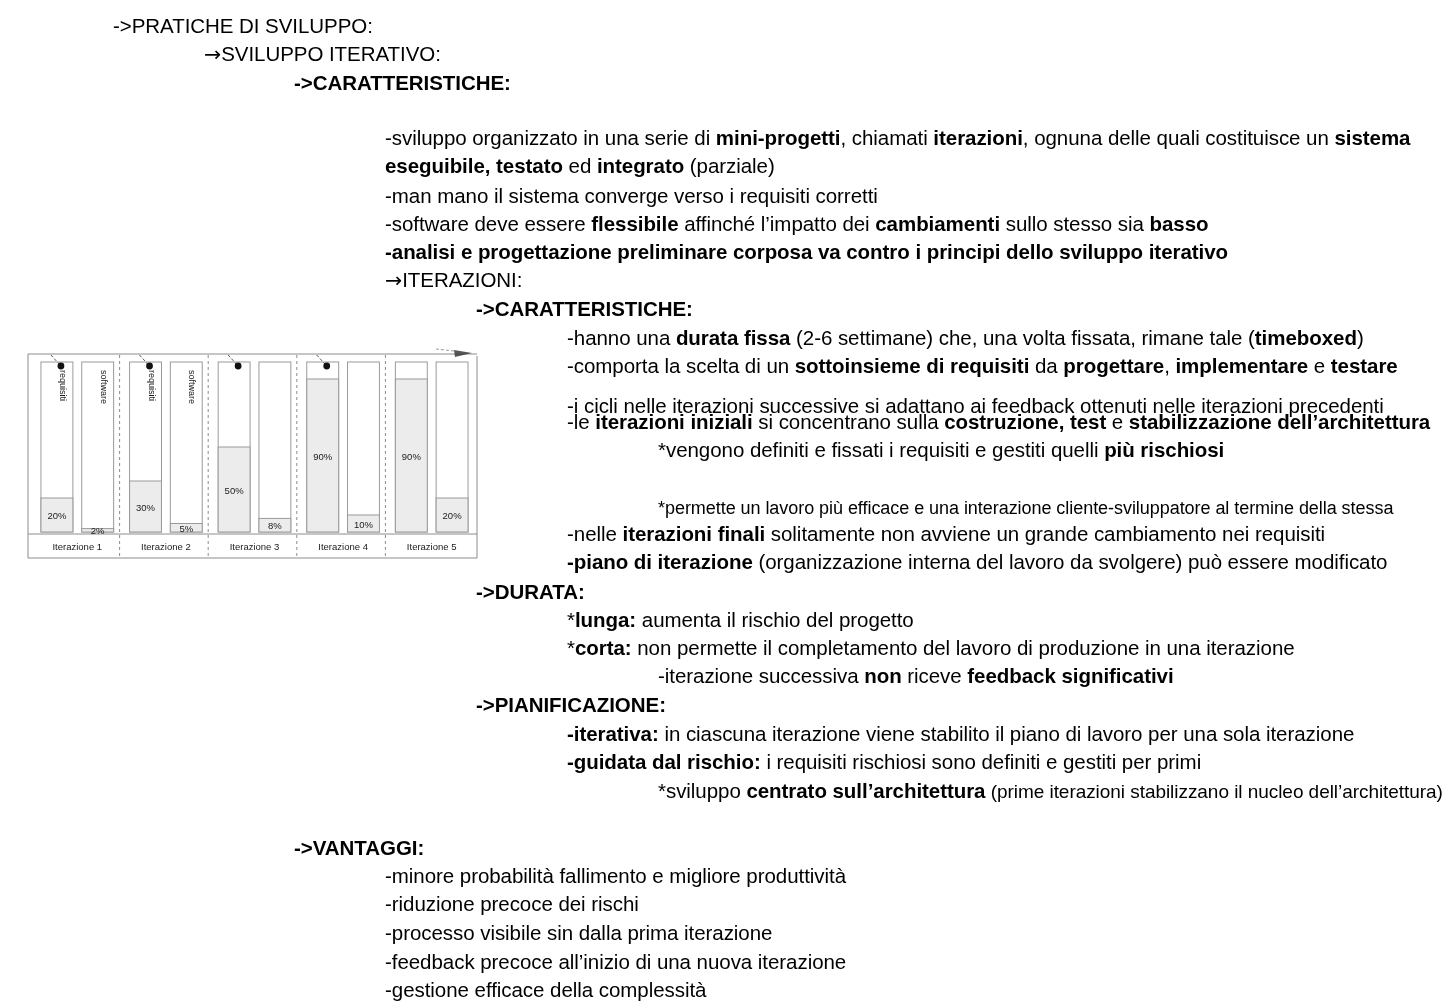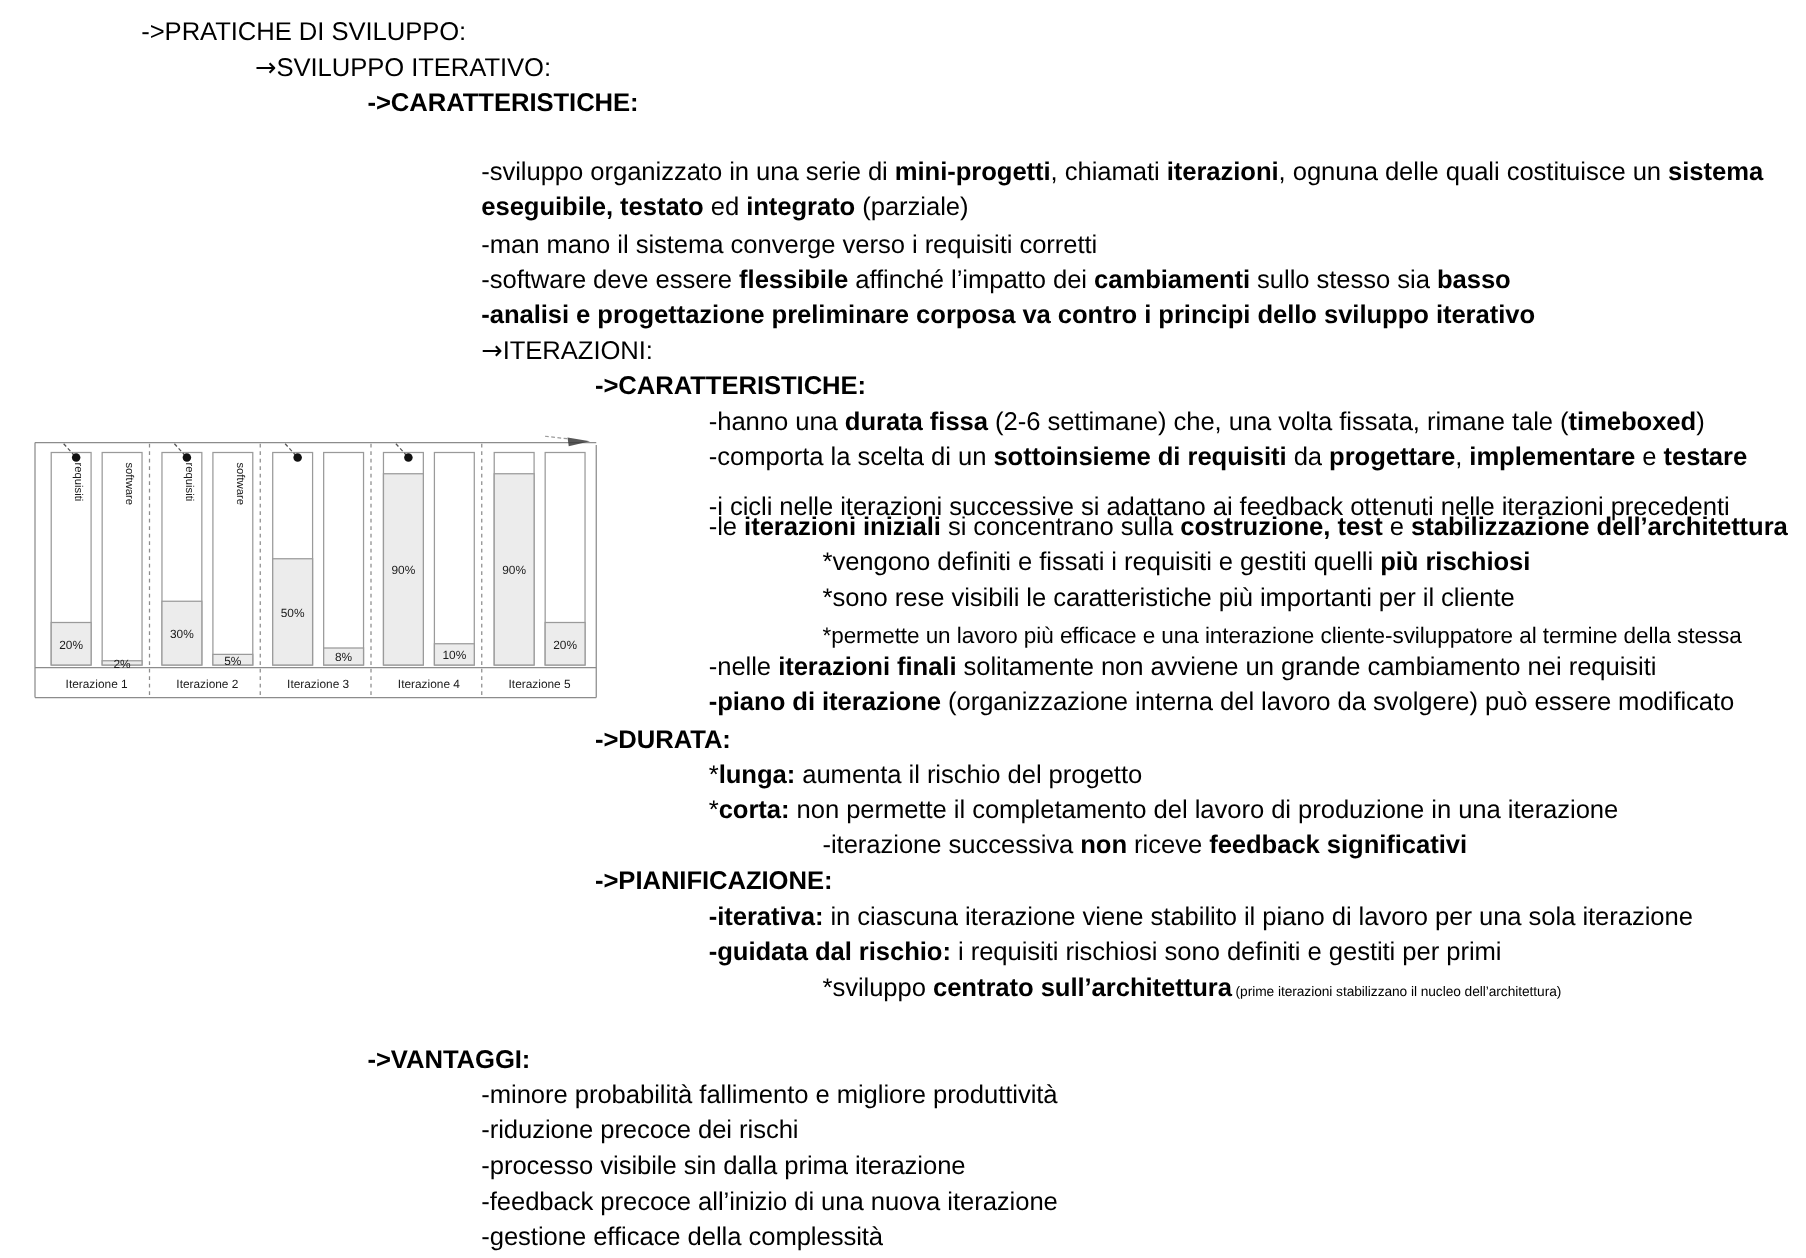--- a/index.html
+++ b/index.html
@@ -118,23 +118,20 @@
   </div>
 
   <div class="line i5" style="top:412px;">
     <span>-le </span><b>iterazioni iniziali</b><span> si concentrano sulla </span><b>costruzione, test</b><span> e </span><b>stabilizzazione dell’architettura</b>
   </div>
 
   <div class="line i6" style="top:440px;">
     <span>*vengono definiti e fissati i requisiti e gestiti quelli </span><b>più rischiosi</b>
   </div>
 
-  <div class="line i6" style="top:469px;">
-    <span>*sono rese visibili le caratteristiche più importanti per il cliente</span>
-  </div>
 
   <div class="line sm i6" style="top:499px;">
     <span>*permette un lavoro più efficace e una interazione cliente-sviluppatore al termine della stessa</span>
   </div>
 
   <div class="line i5" style="top:524px;">
     <span>-nelle </span><b>iterazioni finali</b><span> solitamente non avviene un grande cambiamento nei requisiti</span>
   </div>
 
   <div class="line i5" style="top:552px;">
@@ -163,21 +160,21 @@
 
   <div class="line i5" style="top:724px;">
     <b>-iterativa:</b><span> in ciascuna iterazione viene stabilito il piano di lavoro per una sola iterazione</span>
   </div>
 
   <div class="line i5" style="top:752px;">
     <b>-guidata dal rischio:</b><span> i requisiti rischiosi sono definiti e gestiti per primi</span>
   </div>
 
   <div class="line i6" style="top:781px;">
-    <span>*sviluppo </span><b>centrato sull’architettura</b><span style="font-size:11px;"> (prime iterazioni stabilizzano il nucleo dell’architettura)</span>
+    <span>*sviluppo </span><b>centrato sull’architettura</b><span style="font-size:19px;"> (prime iterazioni stabilizzano il nucleo dell’architettura)</span>
   </div>
 
 
   <div class="line i2" style="top:838px;">
     <b>-&gt;VANTAGGI:</b>
   </div>
 
   <div class="line i3" style="top:866px;">
     <span>-minore probabilità fallimento e migliore produttività</span>
   </div>

